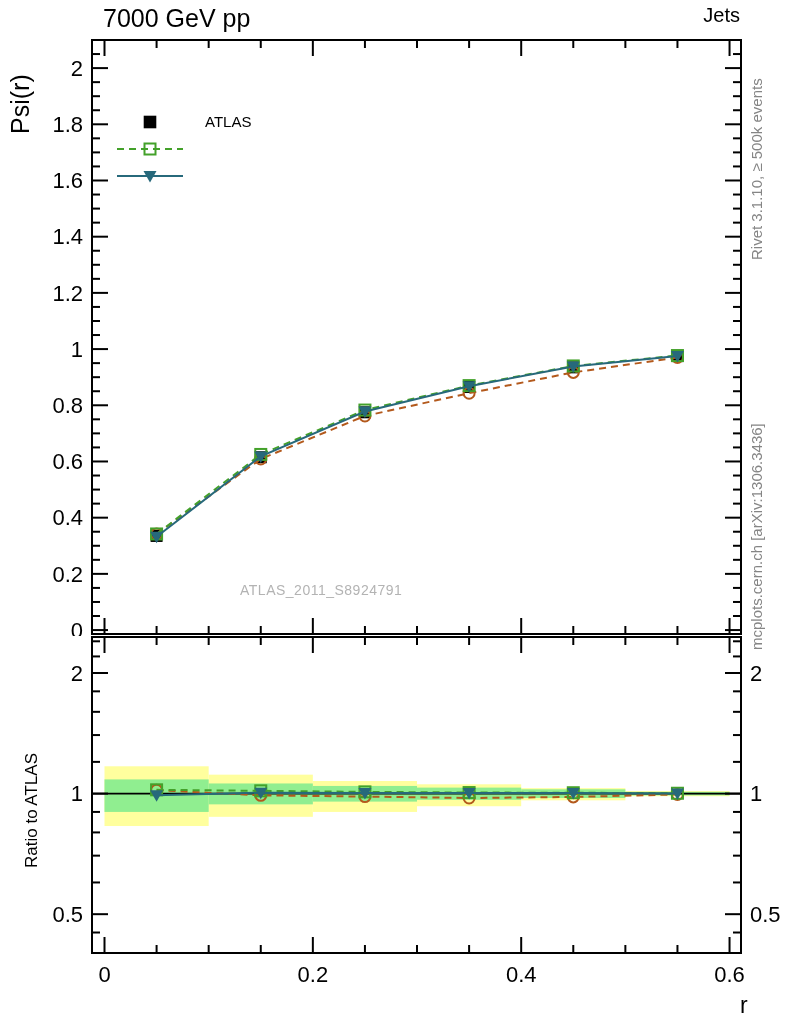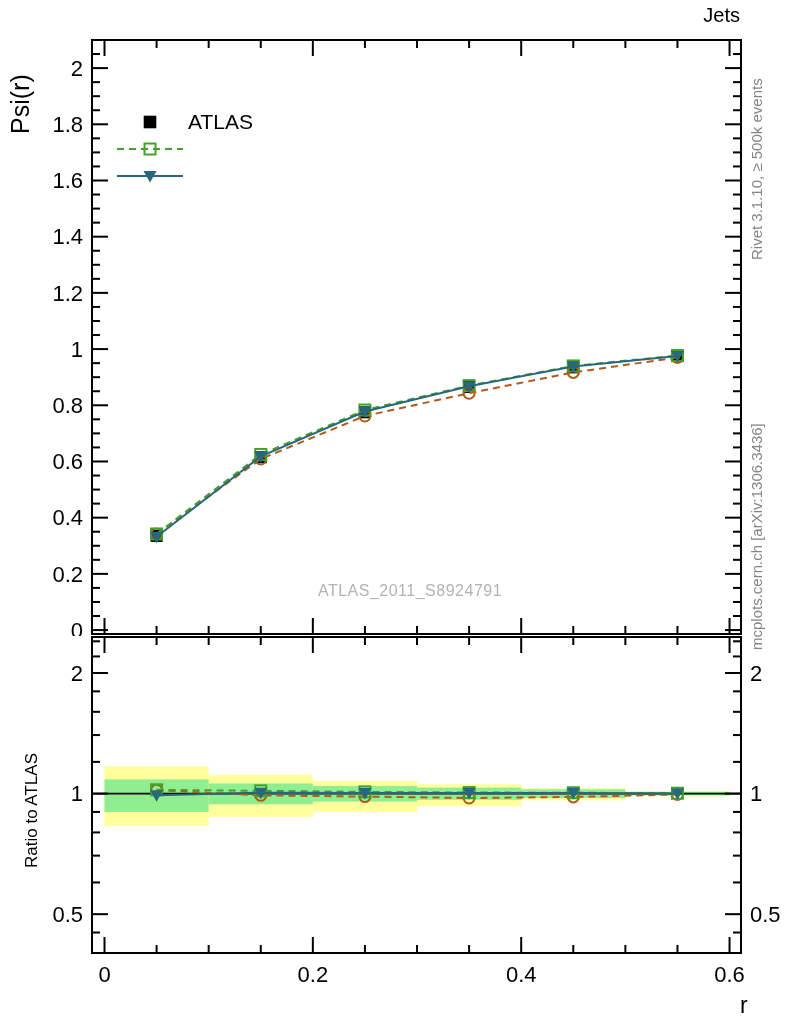--- a/index.html
+++ b/index.html
@@ -10,26 +10,26 @@
   .title-right{position:absolute;right:46px;top:4px;font-size:20px;white-space:nowrap;}
   .ylabel-main{position:absolute;left:6px;top:134px;font-size:25px;white-space:nowrap;
                transform:rotate(-90deg);transform-origin:0 0;}
   .ylabel-ratio{position:absolute;left:22px;top:868px;font-size:17px;white-space:nowrap;
                 transform:rotate(-90deg);transform-origin:0 0;}
   .xlabel{position:absolute;left:740px;top:992px;font-size:23px;}
   .side-note{position:absolute;font-size:15px;color:#858585;white-space:nowrap;
              transform:rotate(-90deg);transform-origin:0 0;}
   .side-note-top{left:748px;top:260px;}
   .side-note-bottom{left:748px;top:650px;}
-  .watermark{position:absolute;left:240px;width:340px;top:582px;text-align:center;
-             font-size:16px;color:#b3b3b3;letter-spacing:0.5px;}
+  .watermark{position:absolute;left:240px;width:340px;top:582px;text-align:left;
+             font-size:14px;color:#b3b3b3;letter-spacing:0.5px;}
   .legend{position:absolute;left:114px;top:108px;}
   .legend-row{display:flex;align-items:center;height:27px;}
   .legend-sample{width:72px;height:24px;flex:0 0 72px;}
-  .legend-label{font-size:21px;margin-left:2px;white-space:nowrap;}
+  .legend-label{font-size:15px;margin-left:19px;white-space:nowrap;}
 </style>
 </head>
 <body>
 
 <div class="page">
   <svg id="chart-svg" width="786" height="1024">
       <g>
         <line x1="104.50080256821829" y1="40" x2="104.50080256821829" y2="56" stroke="#000" stroke-width="2"></line>
         <line x1="104.50080256821829" y1="634" x2="104.50080256821829" y2="618" stroke="#000" stroke-width="2"></line>
         <line x1="156.58747993579453" y1="40" x2="156.58747993579453" y2="48" stroke="#000" stroke-width="2"></line>
@@ -299,20 +299,21 @@
           <path d="M670.9542536115571,788.5970219801392 L683.9542536115571,788.5970219801392 L677.4542536115571,800.0970219801392 Z" fill="#27697b"></path>
         </g>
         <rect x="92" y="637" width="649" height="316" fill="none" stroke="#000" stroke-width="2"></rect>
       </g>
       <text x="104.50080256821829" y="982" text-anchor="middle" font-size="22" font-family="&quot;Liberation Sans&quot;,sans-serif">0</text>
       <text x="312.8475120385233" y="982" text-anchor="middle" font-size="22" font-family="&quot;Liberation Sans&quot;,sans-serif">0.2</text>
       <text x="521.1942215088284" y="982" text-anchor="middle" font-size="22" font-family="&quot;Liberation Sans&quot;,sans-serif">0.4</text>
       <text x="729.5409309791332" y="982" text-anchor="middle" font-size="22" font-family="&quot;Liberation Sans&quot;,sans-serif">0.6</text>
     </svg>
 
+  <div class="title-left">7000 GeV pp</div>
   <div class="title-right">Jets</div>
 
   <div class="ylabel-main">Psi(r)</div>
   <div class="ylabel-ratio">Ratio to ATLAS</div>
   <div class="xlabel">r</div>
 
   <div class="side-note side-note-top">Rivet 3.1.10, ≥ 500k events</div>
   <div class="side-note side-note-bottom">mcplots.cern.ch [arXiv:1306.3436]</div>
 
   <div class="watermark">ATLAS_2011_S8924791</div>

